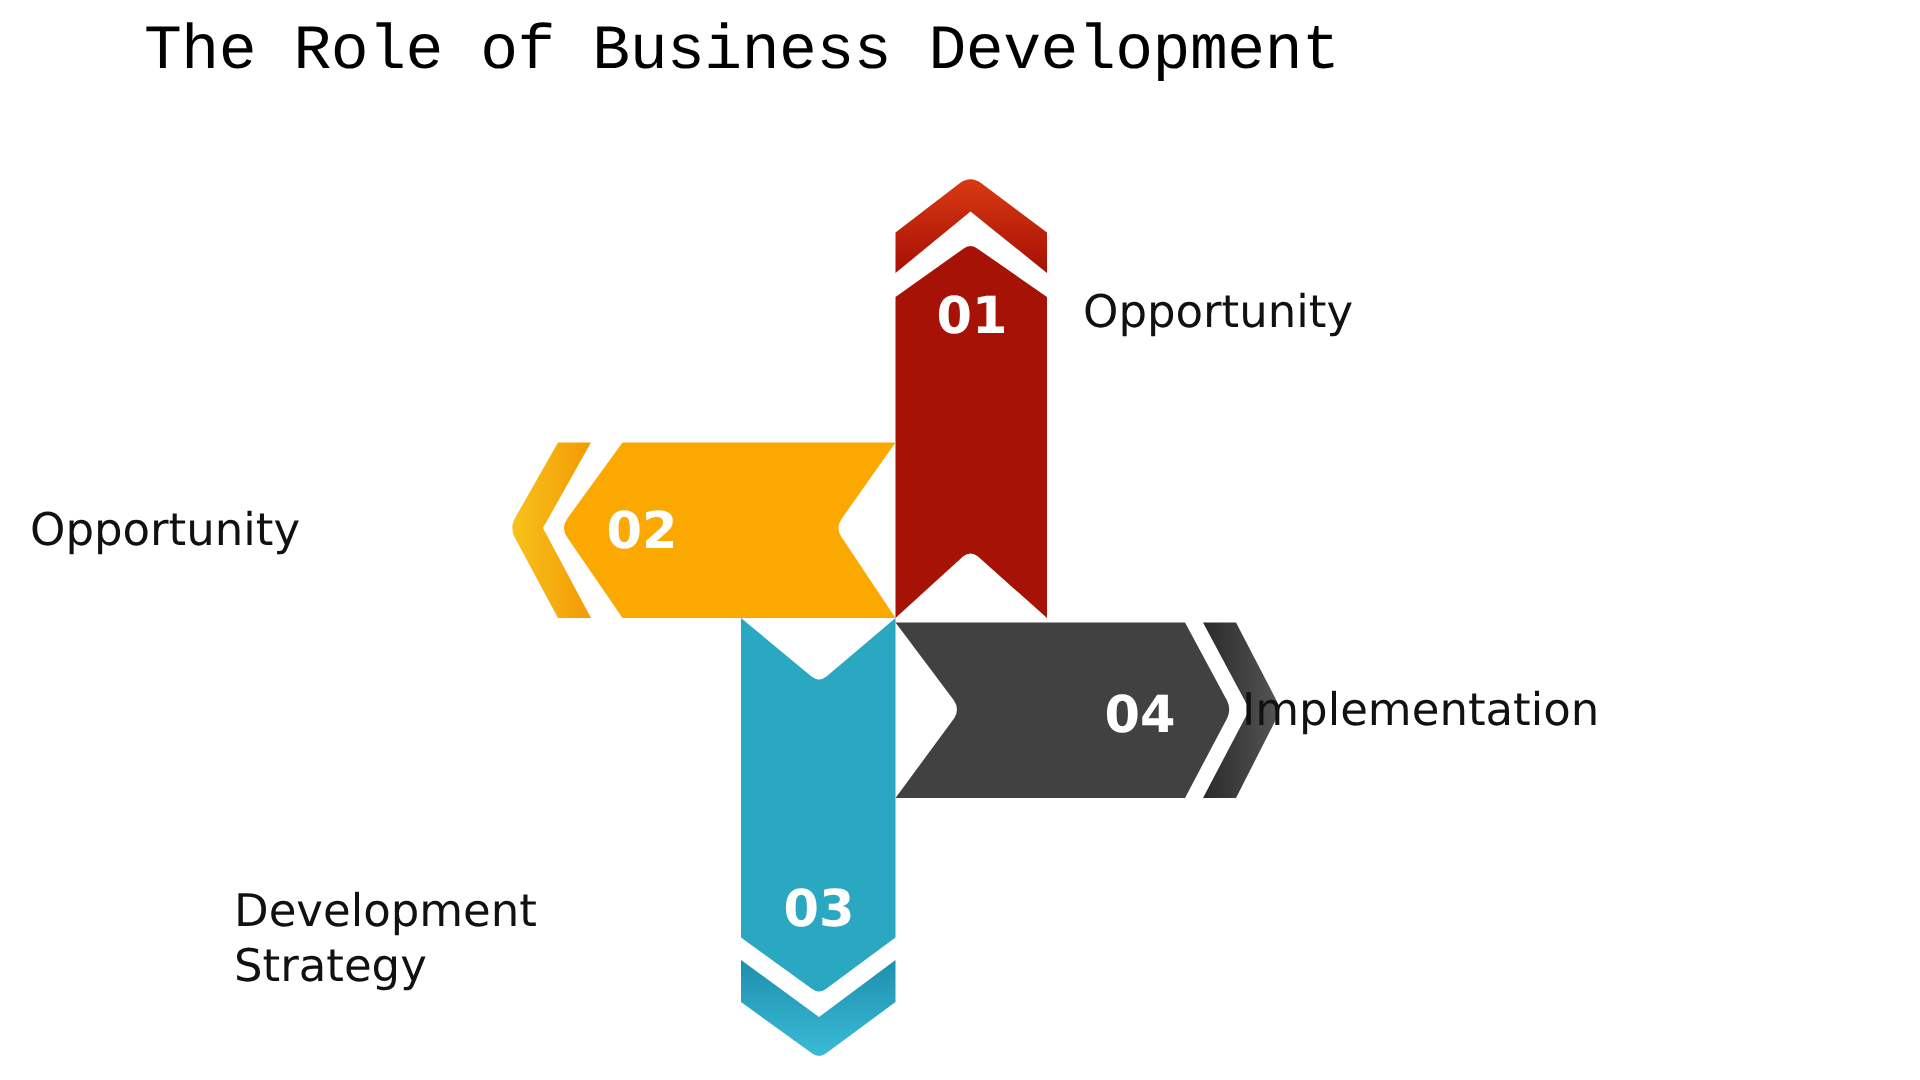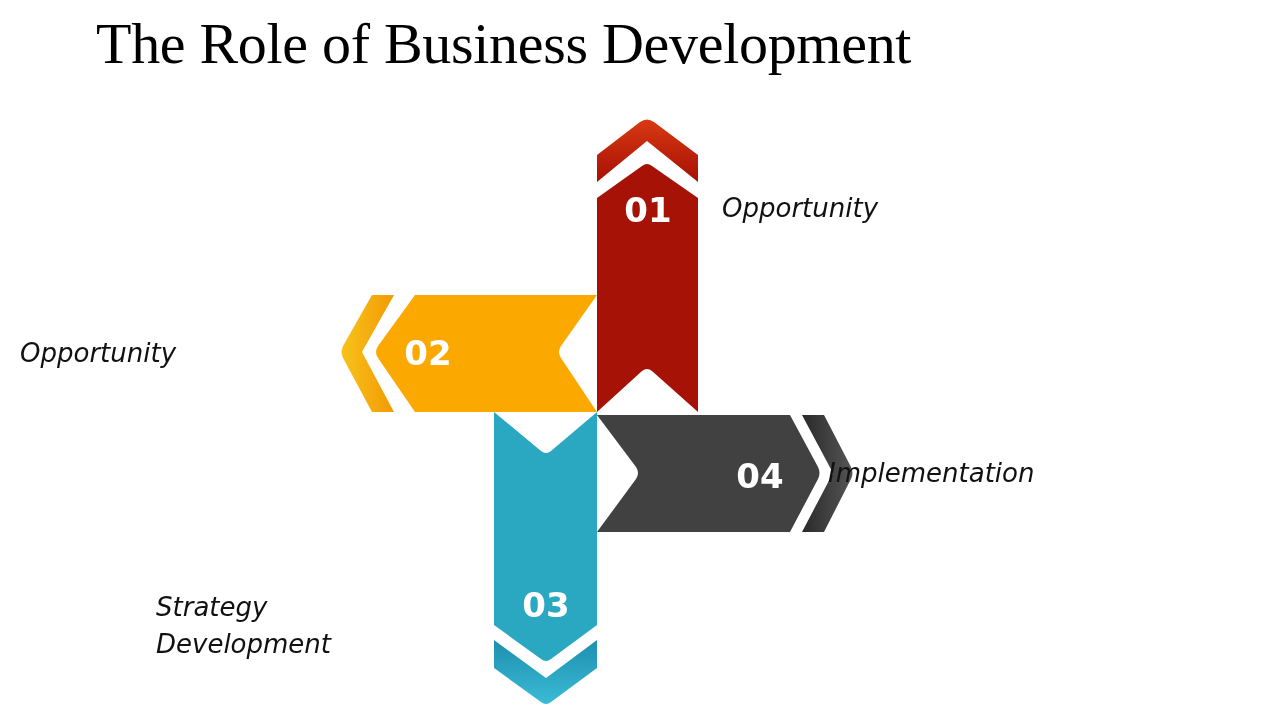--- a/index.html
+++ b/index.html
@@ -1,20 +1,20 @@
 <!DOCTYPE html>
 <html><head>
 <meta charset="utf-8">
 <style>
   html, body { margin: 0; padding: 0; background: #ffffff; }
   body { width: 1280px; height: 720px; position: relative; overflow: hidden; font-family: "Liberation Sans", sans-serif; }
-  .title { position: absolute; left: 96px; top: 10px; font-size: 58px; color: #000; font-family: Liberation Serif, serif; font-weight: normal; letter-spacing: -0.3px; white-space: nowrap; }
+  .title { position: absolute; left: 96px; top: 10px; font-size: 42px; color: #000; font-family: Liberation Mono, monospace; font-weight: normal; letter-spacing: -0.3px; white-space: nowrap; }
   svg.diagram { position: absolute; left: 0; top: 0; }
   .num { font-family: "DejaVu Sans", sans-serif; font-weight: bold; fill: #ffffff; font-size: 34px; }
-  .label { position: absolute; font-family: "DejaVu Sans", sans-serif; font-size: 26px; line-height: 37px; color: #111; white-space: nowrap; font-style: italic; }
+  .label { position: absolute; font-family: "DejaVu Sans", sans-serif; font-size: 30px; line-height: 37px; color: #111; white-space: nowrap; }
 </style>
 </head>
 <body>
 
 <div class="title">The Role of Business Development</div>
 
 <svg class="diagram" width="1280" height="720" viewBox="0 0 1280 720">
   <defs>
     <linearGradient id="gRedCap" x1="0" y1="0" x2="0" y2="1">
       <stop offset="0" stop-color="#D83A12"></stop>
@@ -61,19 +61,19 @@
 
 <div class="label" style="left:722px; top:190px;">
   <div>Opportunity</div>
 </div>
 
 <div class="label" style="left:20px; top:335px;">
   <div>Opportunity</div>
 </div>
 
 <div class="label" style="left:156px; top:589px;">
+  <div>Development</div>
   <div>Strategy</div>
-  <div>Development</div>
 </div>
 
 <div class="label" style="left:828px; top:455px;">
   <div>Implementation</div>
 </div>
 
 </body></html>

